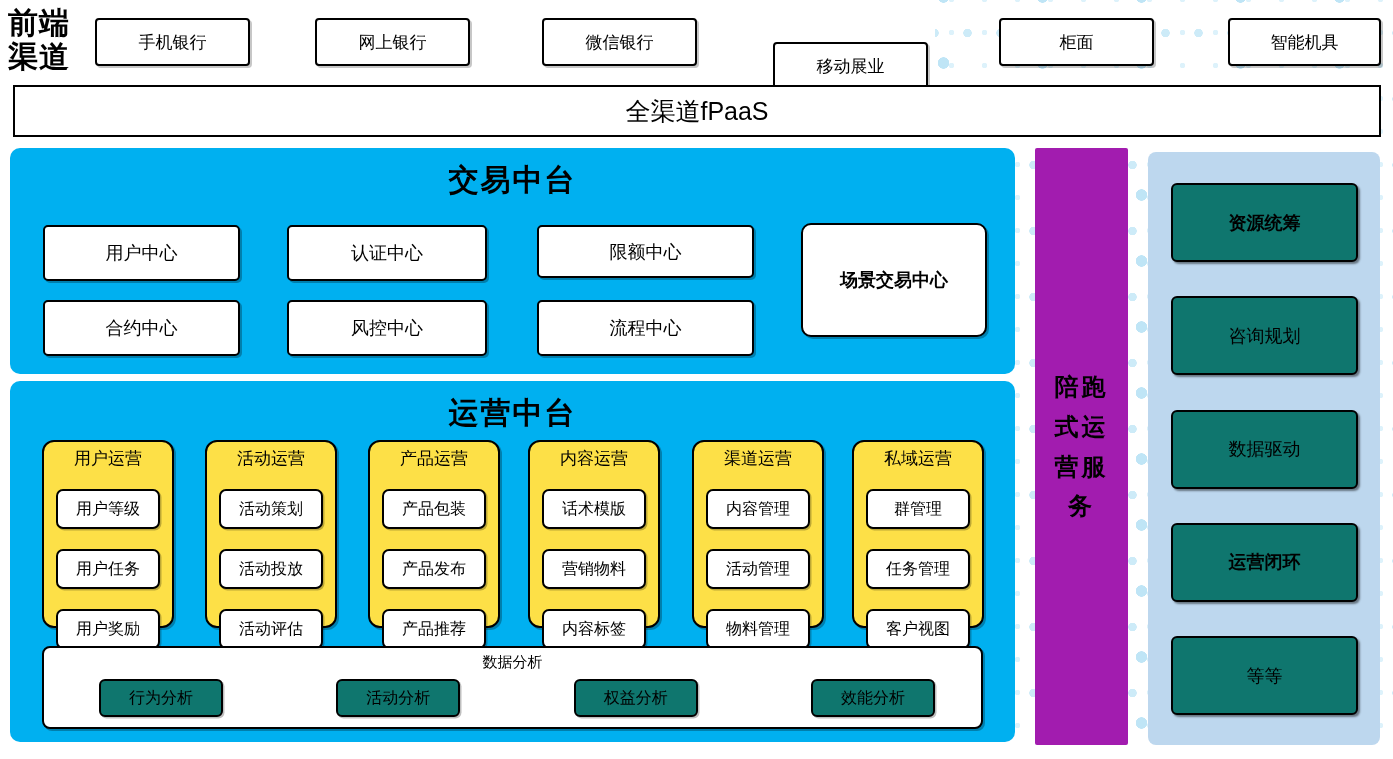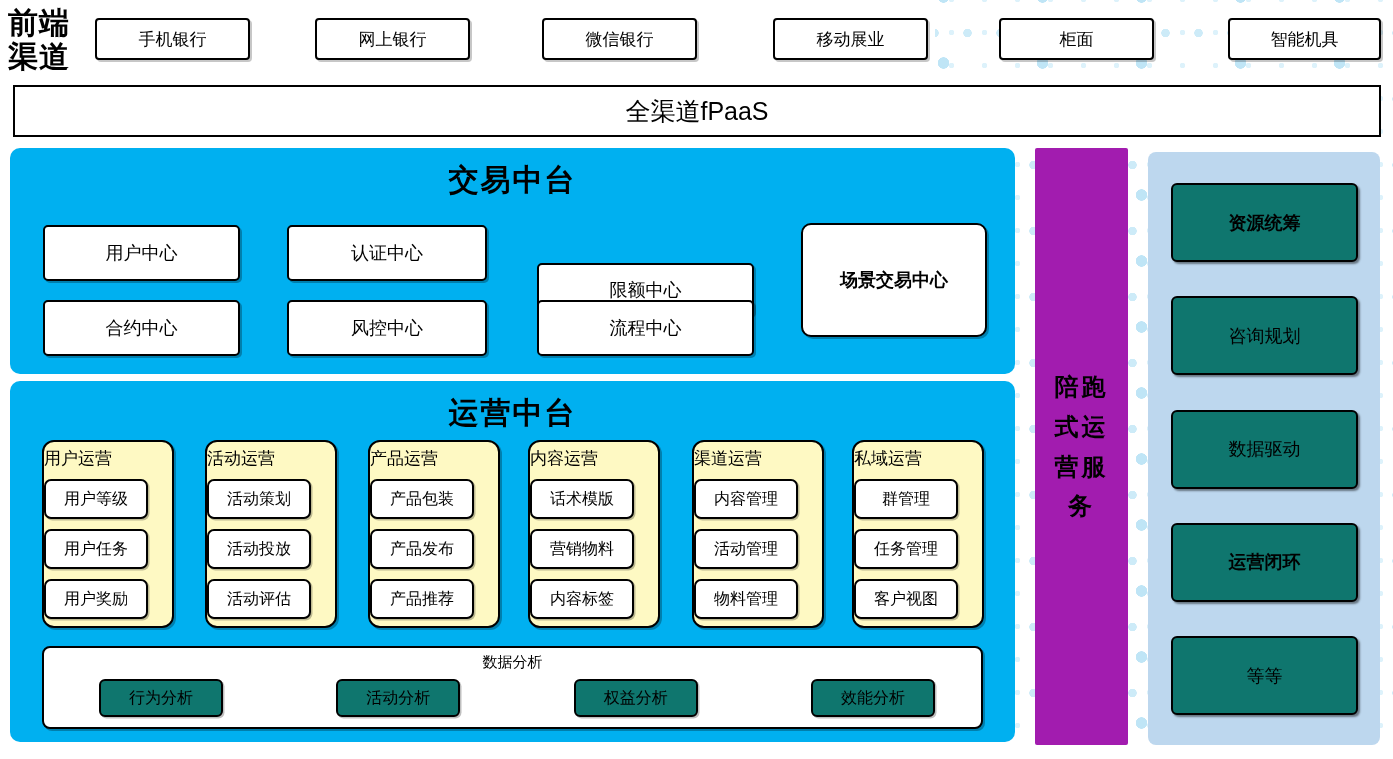--- a/index.html
+++ b/index.html
@@ -18,26 +18,26 @@
     background-size: 99px 66px, 33px 66px, 33px 33px;
     background-position: 58px 30px, 16px 0, 0 16px;
   }
   
   .chan-label {
     position:absolute; left:8px; top:6px; width:84px;
     font-family:"Liberation Serif", serif; font-weight:bold;
     font-size:30px; line-height:1.12; letter-spacing:1px;
   }
   .chan-box {
-    position:absolute; top:18px; width:155px; height:42px; background:#fff;
+    position:absolute; top:18px; width:155px; height:48px; background:#fff;
     border:2px solid #000; border-radius:4px;
     display:flex; align-items:center; justify-content:center;
     font-size:17px; box-shadow:2px 2px 0 rgba(0,0,0,0.22);
   }
-  .c1{left:95px;} .c2{left:315px;} .c3{left:542px;} .c4{left:773px;} .c5{left:999px;} .c6{left:1228px; width:153px;}
+  .c1{left:95px;} .c2{left:315px;} .c3{left:542px;} .c4{left:773px;margin-top:24px;} .c5{left:999px;} .c6{left:1228px; width:153px;}
   
   .fpaas {
     position:absolute; left:13px; top:85px; width:1368px; height:52px;
     background:#fff; border:2px solid #000;
     display:flex; align-items:center; justify-content:center; font-size:25px;
   }
   
   .panel { position:absolute; left:10px; width:1005px; background:#00B0F0; border-radius:10px; }
   .panel-trade { top:148px; height:226px; }
   .panel-ops   { top:381px; height:361px; }
@@ -45,31 +45,31 @@
     text-align:center; font-family:"Liberation Serif", serif; font-weight:bold;
     font-size:30px; letter-spacing:2px; padding-top:12px;
   }
   .wbox {
     position:absolute; background:#fff; border:2px solid #000; border-radius:5px;
     display:flex; align-items:center; justify-content:center; font-size:18px;
     box-shadow:2px 2px 0 rgba(0,0,0,0.28);
   }
   .t1{left:33px; top:77px; width:197px; height:56px;}
   .t2{left:277px;top:77px; width:200px; height:56px;}
-  .t3{left:527px;top:77px; width:217px; height:53px;margin-top:38px;}
+  .t3{left:527px;top:77px; width:217px; height:53px;}
   .t4{left:33px; top:152px;width:197px; height:56px;}
   .t5{left:277px;top:152px;width:200px; height:56px;}
   .t6{left:527px;top:152px;width:217px; height:56px;}
   .scene{left:791px;top:75px;width:186px;height:114px;border-radius:10px;font-weight:bold;}
   
   .ops-col {
-    position:absolute; top:59px; width:132px; height:188px; background:#fef9c3;
+    position:absolute; top:59px; width:132px; height:188px; background:#fde047;
     border:2px solid #000; border-radius:12px;
-    display:flex; flex-direction:column; align-items:flex-start;
-    padding-top:7px; gap:10px; box-shadow:2px 2px 0 rgba(0,0,0,0.28);
+    display:flex; flex-direction:column; align-items:center;
+    padding-top:7px; gap:20px; box-shadow:2px 2px 0 rgba(0,0,0,0.28);
   }
   .o1{left:32px;} .o2{left:195px;} .o3{left:358px;} .o4{left:518px;} .o5{left:682px;} .o6{left:842px;}
   .ops-col-title { font-size:17px; line-height:1.2; }
   .ops-item {
     width:104px; height:40px; background:#fff; border:2px solid #000; border-radius:7px;
     display:flex; align-items:center; justify-content:center; font-size:16px; flex:none;
     box-shadow:1.5px 1.5px 0 rgba(0,0,0,0.25);
   }
   
   .analysis {

